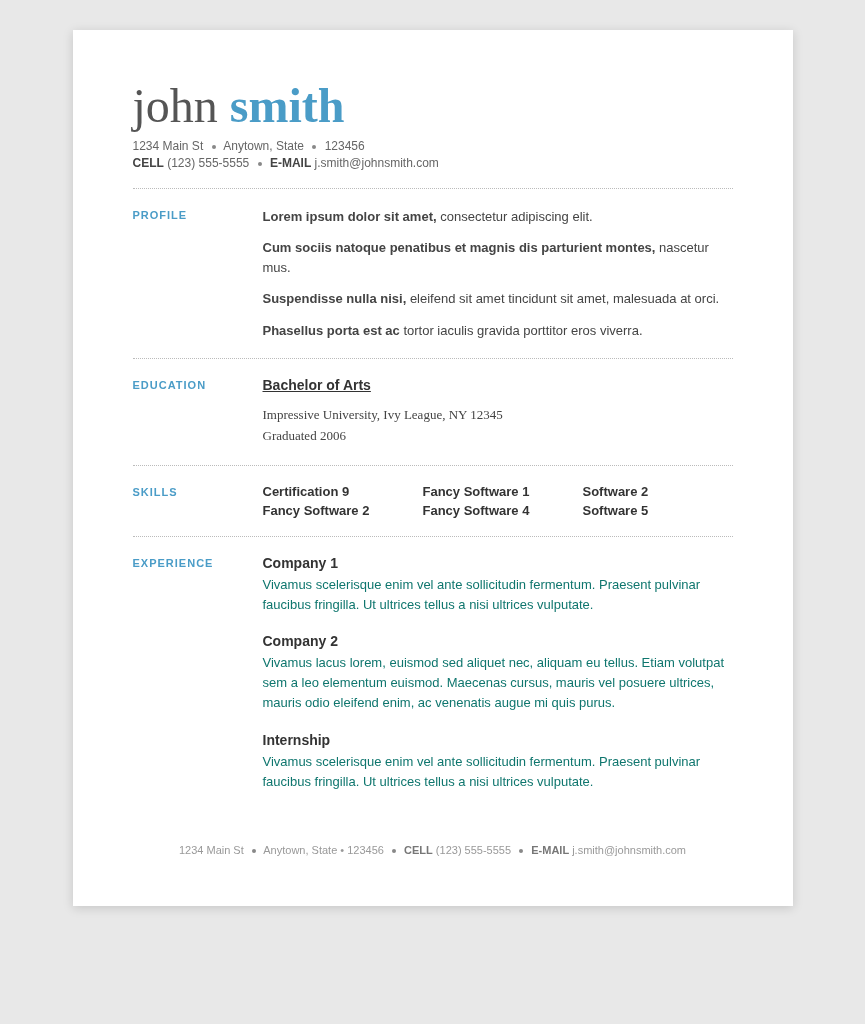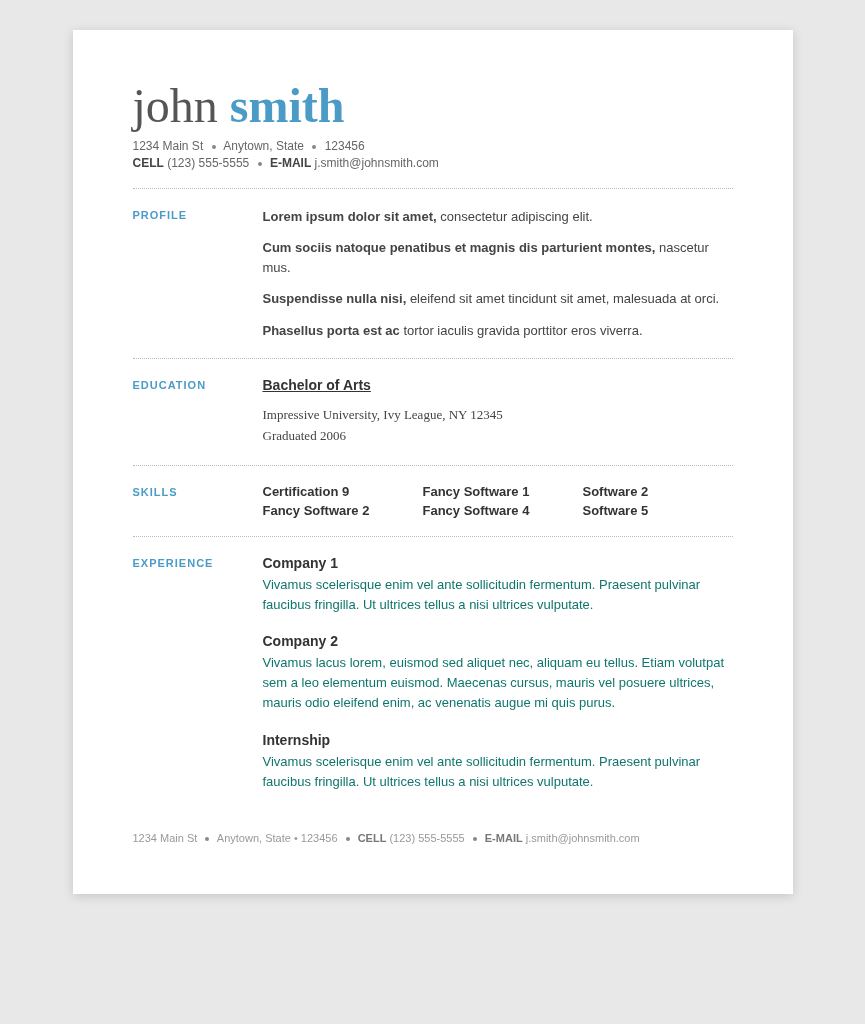--- a/index.html
+++ b/index.html
@@ -125,21 +125,22 @@
       color: #333333;
       margin-bottom: 4px;
     }
     .exp-desc {
       font-size: 13px;
       color: #0f766e;
       line-height: 1.55;
     }
     
     .resume-footer {
-      margin-top: 40px;
+      margin-top: 52px;
+      text-align: center;
       font-size: 11px;
       color: #999999;
     }
     .resume-footer strong {
       color: #777777;
     }
   </style>
 </head>
 <body>
 

